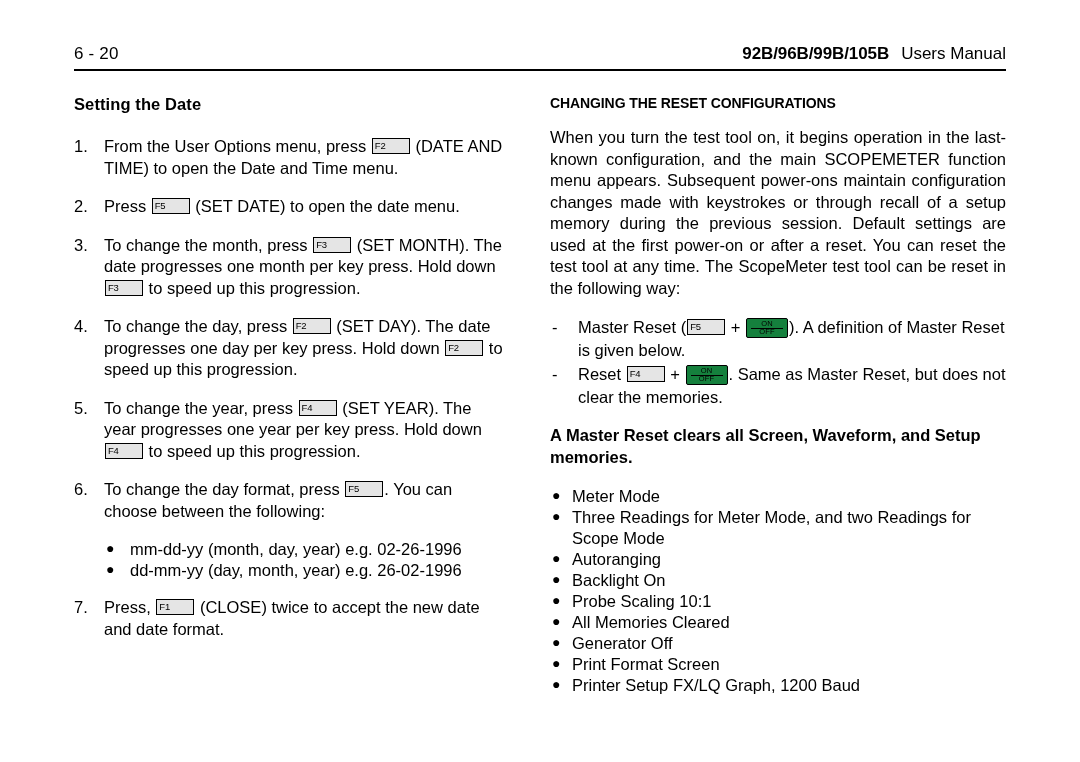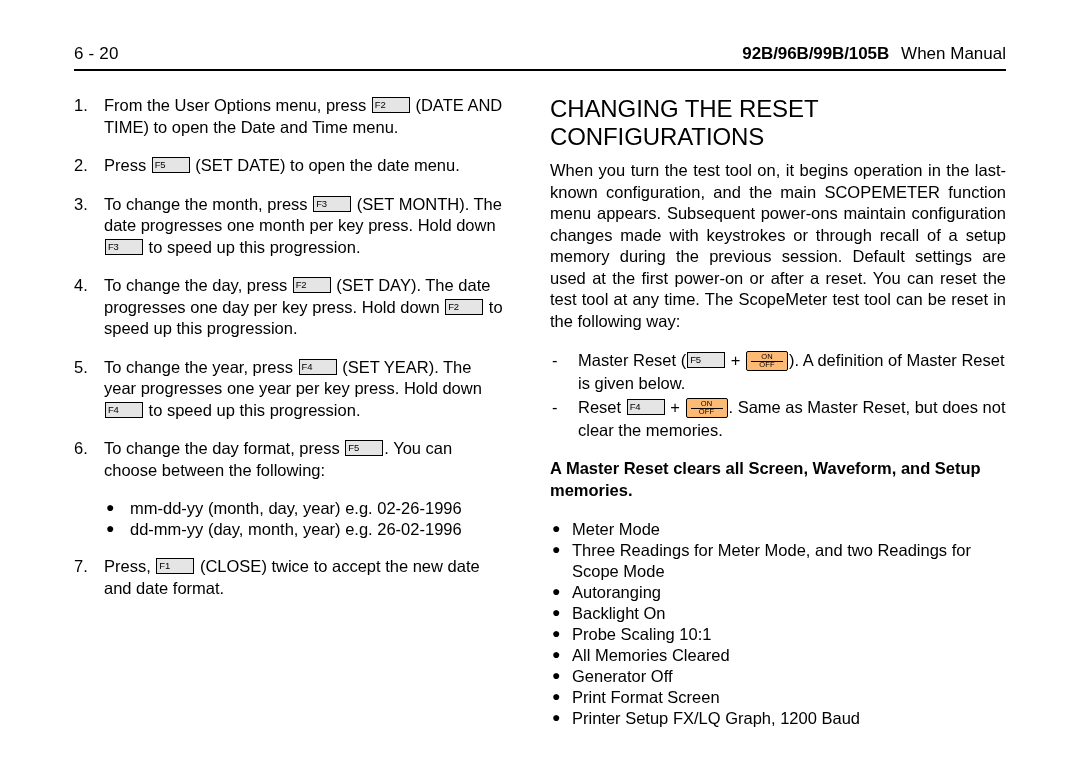--- a/index.html
+++ b/index.html
@@ -66,23 +66,23 @@
     width: 456px;
     flex: 0 0 456px;
   }
   h2.section-head {
     font-size: 16.5px;
     font-weight: bold;
     margin: 0 0 22px 0;
     letter-spacing: 0.1px;
   }
   h1.chapter-head {
-    font-size: 24px;
-    font-weight: normal;
-    margin: 0 0 9px 0;
+    font-size: 14px;
+    font-weight: bold;
+    margin: 0 0 16px 0;
     letter-spacing: -0.1px;
   }
   p.body, .body {
     font-size: 16.5px;
     line-height: 21.5px;
     margin: 0 0 17px 0;
   }
   .justified { text-align: justify; }
   
   ol.steps {
@@ -166,21 +166,21 @@
   }
   .key-onoff {
     display: inline-block;
     width: 42px;
     height: 20px;
     border: 1.4px solid #000;
     border-radius: 2px;
     box-sizing: border-box;
     vertical-align: -5px;
     margin: 0 1px;
-    background: #fdba74;
+    background: #15803d;
     position: relative;
   }
   .key-onoff .on,
   .key-onoff .off {
     position: absolute;
     left: 0;
     width: 100%;
     text-align: center;
     font-size: 7.5px;
     line-height: 8px;
@@ -212,28 +212,29 @@
 </style>
 </head>
 <body>
 
 <div class="page">
 
   <div class="header">
     <div class="page-number">6 - 20</div>
     <div class="header-right">
       <span class="model-list">92B/96B/99B/105B</span>
-      <span class="manual-title">When Manual</span>
+      <span class="manual-title">Users Manual</span>
     </div>
   </div>
   <div class="header-rule"></div>
 
   <div class="columns">
 
     <div class="col-left">
+      <h2 class="section-head">Setting the Date</h2>
       <ol class="steps" id="steps-list">
           <li><span class="num">1.</span>From the User Options menu, press <span class="key"><span class="klabel">F2</span></span> (DATE AND TIME) to open the Date and Time menu.</li>
           <li><span class="num">2.</span>Press <span class="key"><span class="klabel">F5</span></span> (SET DATE) to open the date menu.</li>
           <li><span class="num">3.</span>To change the month, press <span class="key"><span class="klabel">F3</span></span> (SET MONTH). The date progresses one month per key press. Hold down <span class="key"><span class="klabel">F3</span></span> to speed up this progression.</li>
           <li><span class="num">4.</span>To change the day, press <span class="key"><span class="klabel">F2</span></span> (SET DAY). The date progresses one day per key press. Hold down <span class="key"><span class="klabel">F2</span></span> to speed up this progression.</li>
           <li><span class="num">5.</span>To change the year, press <span class="key"><span class="klabel">F4</span></span> (SET YEAR). The year progresses one year per key press. Hold down <span class="key"><span class="klabel">F4</span></span> to speed up this progression.</li>
           <li><span class="num">6.</span>To change the day format, press <span class="key"><span class="klabel">F5</span></span>. You can choose between the following:</li>
           <ul class="bullets indented">
             <li><span class="dot">●</span>mm-dd-yy (month, day, year)  e.g. 02-26-1996</li>
             <li><span class="dot">●</span>dd-mm-yy (day, month, year)  e.g. 26-02-1996</li>

